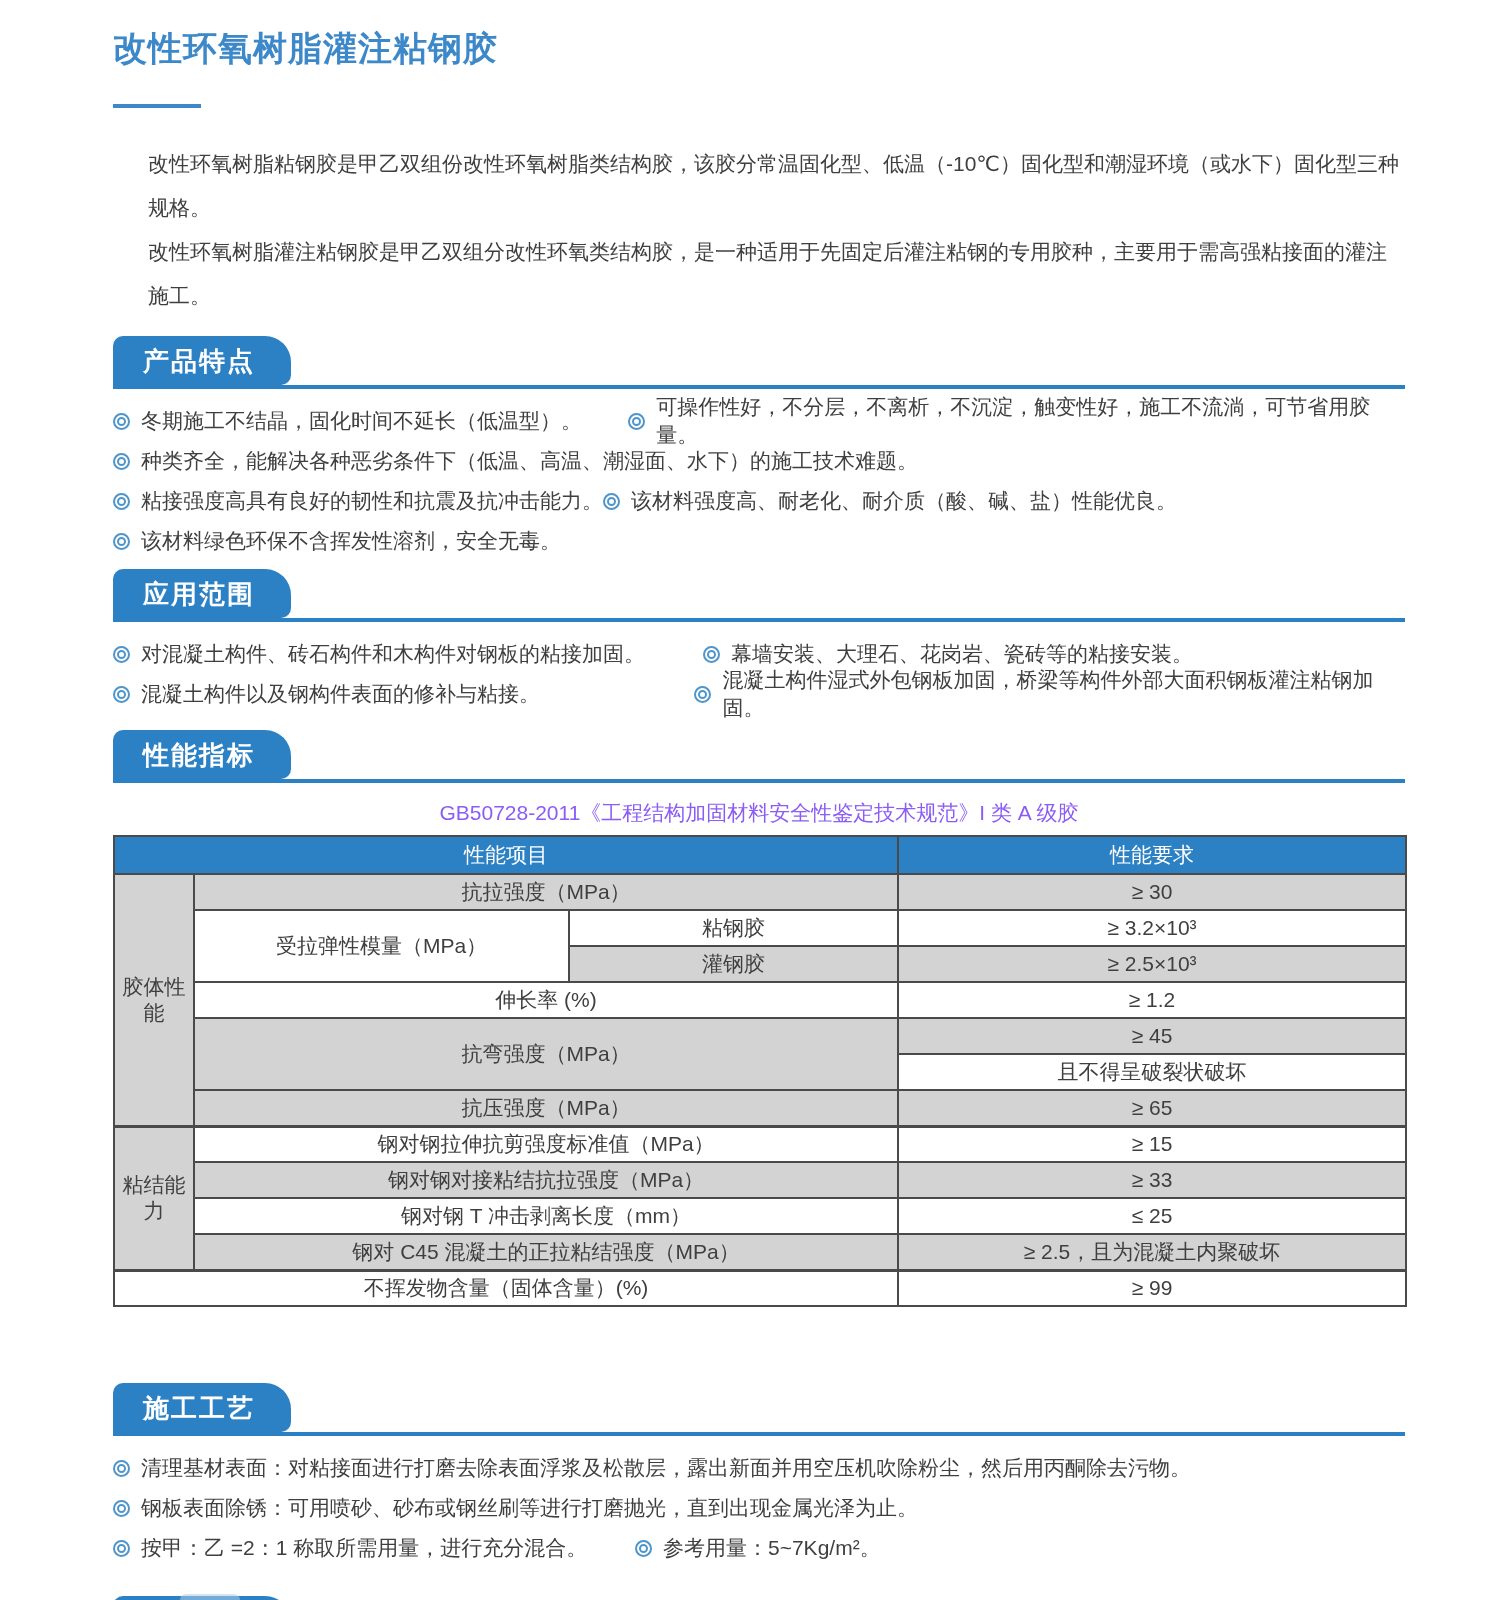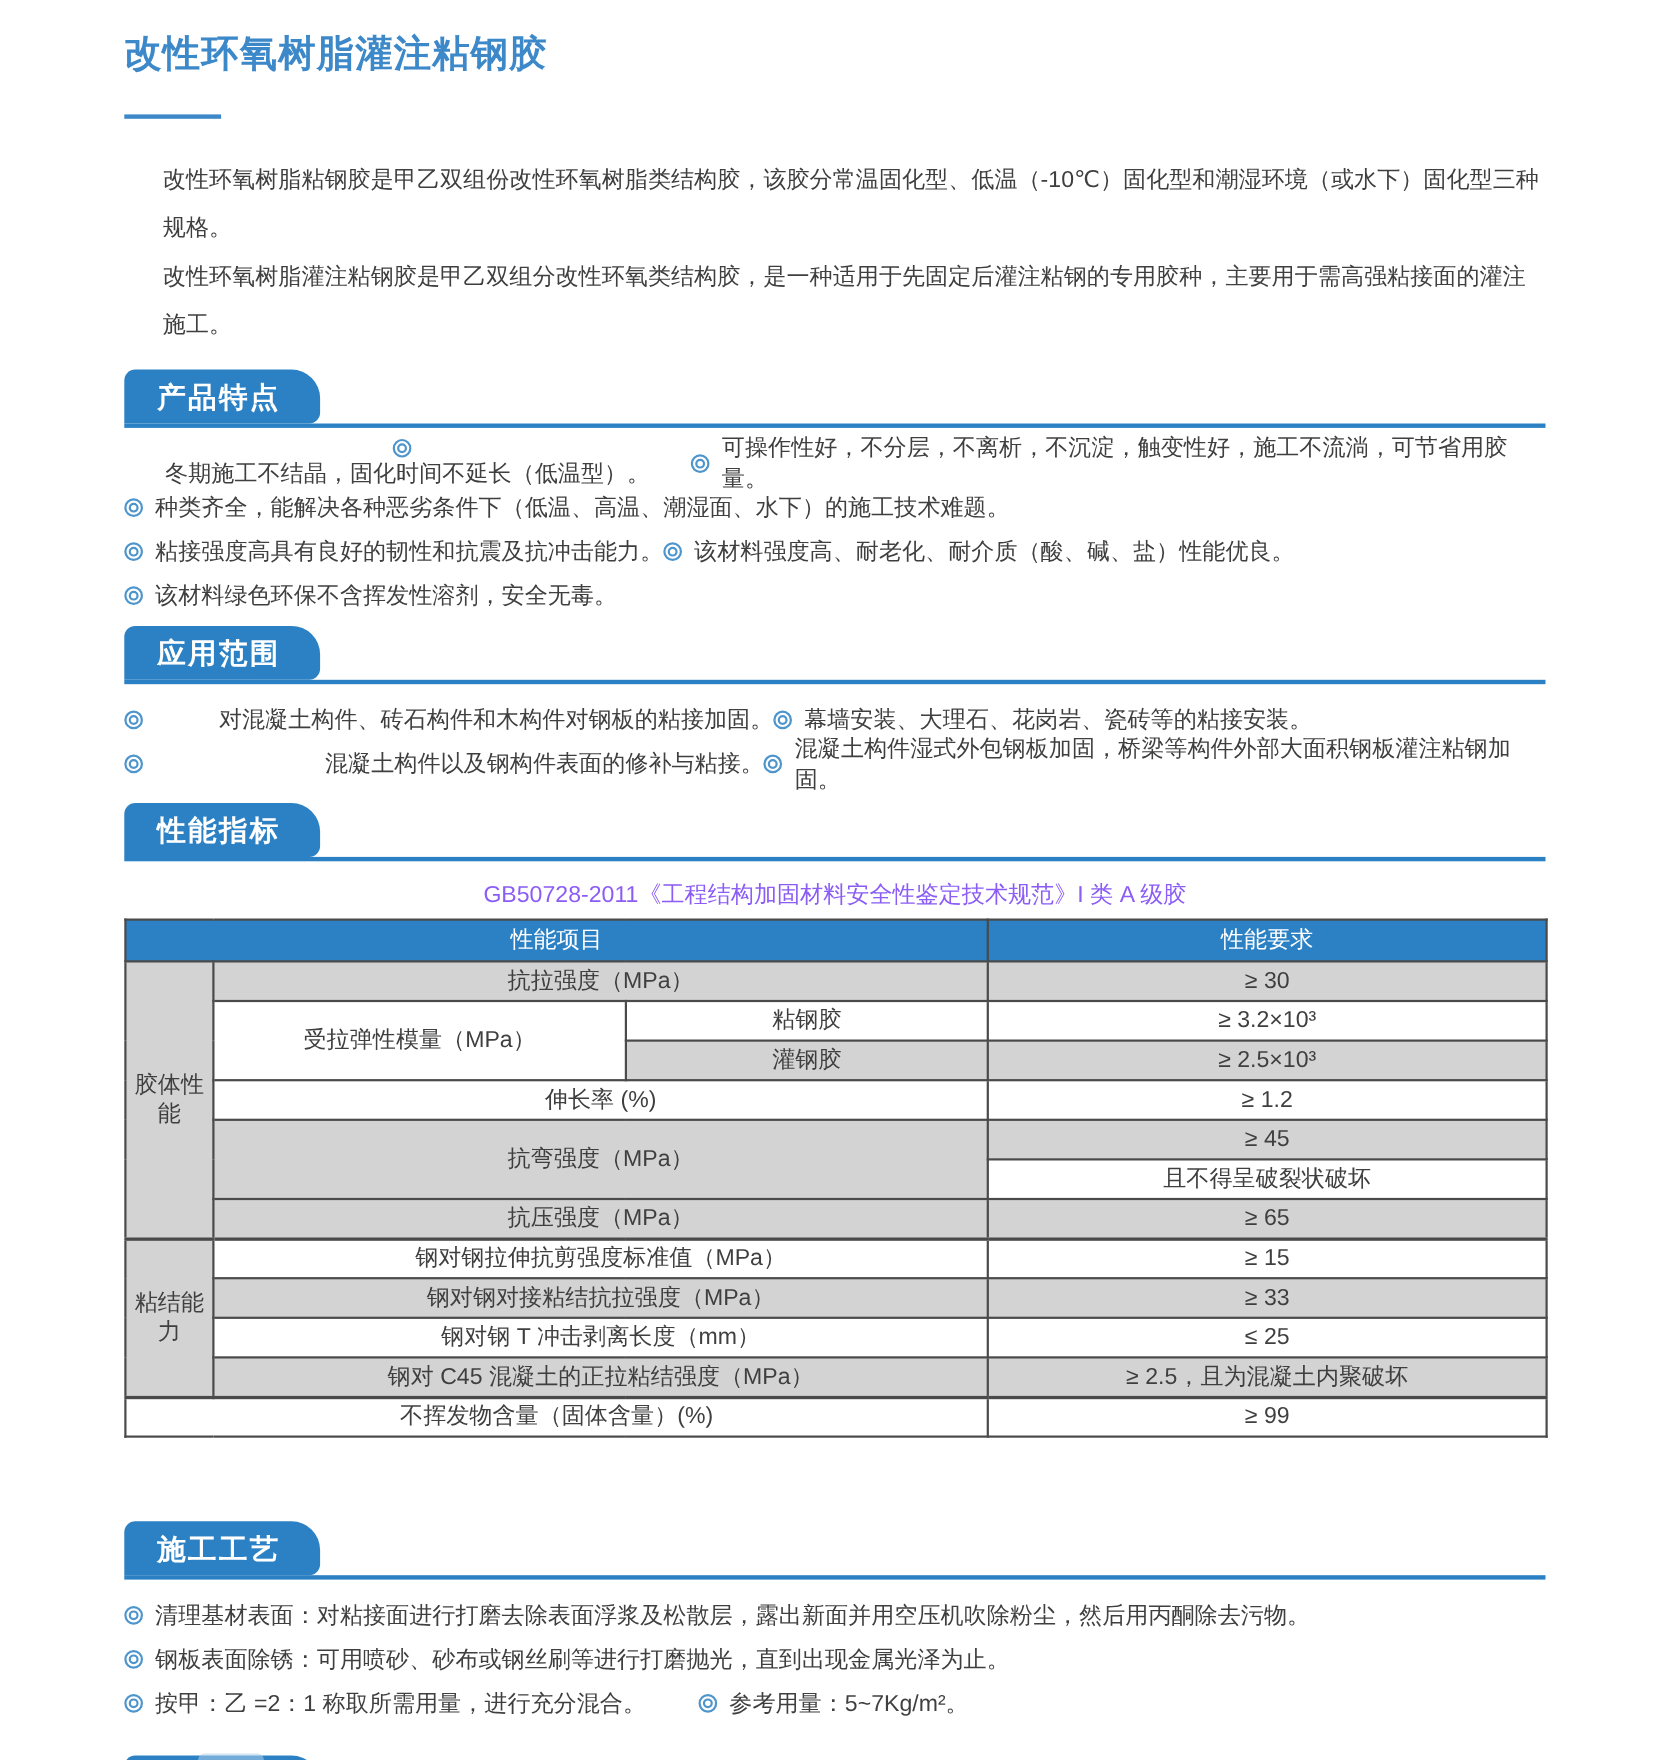--- a/index.html
+++ b/index.html
@@ -30,21 +30,21 @@
   .bullets { margin-top:12px; }
   .bullet-row { display:flex; align-items:center; height:40px; }
   .bullet-item { display:flex; align-items:center; font-size:21px; }
   .bullet-icon {
     flex:none; width:17px; height:17px; border:2px solid #4e95cc; border-radius:50%;
     position:relative; margin-right:11px; display:inline-block;
   }
   .bullet-icon::after {
     content:""; position:absolute; inset:2px; border:2px solid #4e95cc; border-radius:50%;
   }
-  .w520 { width:520px;flex-direction:column; } .w617 { width:617px; } .w590 { width:590px;justify-content:space-between; } .w522 { width:522px; }
+  .w520 { width:520px; } .w617 { width:617px; } .w590 { width:590px; } .w522 { width:522px; }
 
   
   .table-caption { margin-top:16px; text-align:center; font-size:21px; color:#8b5cf6; }
   table.perf { margin-top:8px; width:1292px; border-collapse:collapse; table-layout:fixed; }
   table.perf th, table.perf td {
     border:2px solid #4a4a4a; text-align:center; vertical-align:middle;
     font-size:21px; font-weight:normal; height:36px; line-height:1.25; padding:1px 4px;
   }
   table.perf th { background:#2b81c4; color:#ffffff; height:38px; }
   td.gray { background:#d3d3d4; }

